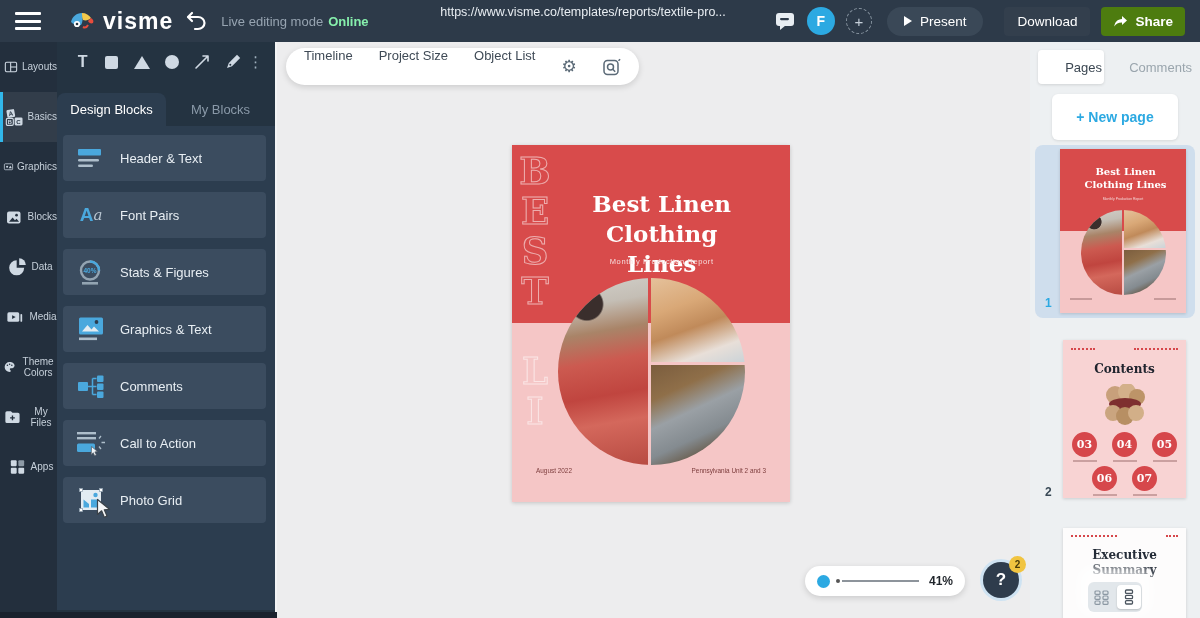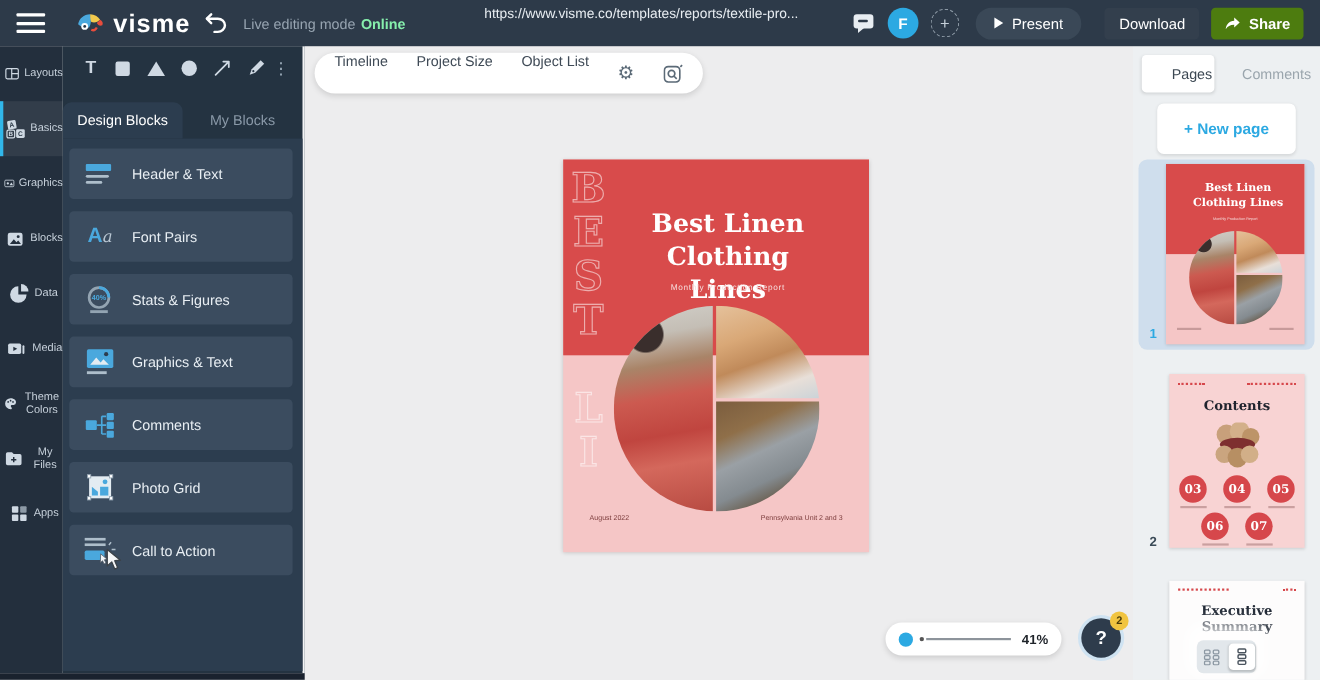--- a/index.html
+++ b/index.html
@@ -399,45 +399,45 @@
           <path d="M11 12.5h4.5M15.5 4.5v16M15.5 4.5h4M15.5 12.5h4M15.5 20.5h4" stroke="#4aa8dd" stroke-width="1.5" fill="none"></path>
           <rect x="20" y="1.5" width="6.5" height="6.5" rx="1" fill="#4aa8dd"></rect>
           <rect x="20" y="9.5" width="6.5" height="6.5" rx="1" fill="#4aa8dd"></rect>
           <rect x="20" y="17.5" width="6.5" height="6.5" rx="1" fill="#4aa8dd"></rect>
         </svg>
       </span>
         <span class="lbl">Comments</span>
     </div>
     <div class="block-item">
       <span class="bi-icon">
+        <svg width="30" height="26" viewBox="0 0 30 26">
+          <rect x="1" y="2" width="19" height="2.4" fill="#aebecb"></rect>
+          <rect x="1" y="7" width="19" height="2.4" fill="#aebecb"></rect>
+          <rect x="1" y="13.5" width="18" height="8.5" rx="1.5" fill="#4aa8dd"></rect>
+          <path d="M23 8.5l2-2.5M25.5 12.5h3.5M23 16.5l2 2.5" stroke="#aebecb" stroke-width="1.3" fill="none"></path>
+          <path d="M15.5 16.5l6 5-2.6.4 1.5 3-1.8.8-1.4-3-2 2z" fill="#f0f4f8" stroke="#4b555f" stroke-width=".7"></path>
+        </svg>
+      </span>
+        <span class="lbl">Call to Action</span>
+    </div>
+    <div class="block-item">
+      <span class="bi-icon">
         <svg width="28" height="26" viewBox="0 0 28 26">
           <rect x="4" y="3" width="20" height="20" fill="#e3ecf2"></rect>
           <rect x="2.5" y="1.5" width="3" height="3" fill="#fff" stroke="#93a4b2" stroke-width=".8"></rect>
           <rect x="22.5" y="1.5" width="3" height="3" fill="#fff" stroke="#93a4b2" stroke-width=".8"></rect>
           <rect x="2.5" y="21.5" width="3" height="3" fill="#fff" stroke="#93a4b2" stroke-width=".8"></rect>
           <rect x="22.5" y="21.5" width="3" height="3" fill="#fff" stroke="#93a4b2" stroke-width=".8"></rect>
           <path d="M6.5 20.5v-8l5.5 4.5v3.5z" fill="#4aa8dd"></path>
           <rect x="14" y="12.5" width="7.5" height="8" fill="#4aa8dd"></rect>
           <circle cx="18.5" cy="8" r="2.2" fill="#4aa8dd"></circle>
         </svg>
       </span>
         <span class="lbl">Photo Grid</span>
     </div>
-    <div class="block-item">
-      <span class="bi-icon">
-        <svg width="30" height="26" viewBox="0 0 30 26">
-          <rect x="1" y="2" width="19" height="2.4" fill="#aebecb"></rect>
-          <rect x="1" y="7" width="19" height="2.4" fill="#aebecb"></rect>
-          <rect x="1" y="13.5" width="18" height="8.5" rx="1.5" fill="#4aa8dd"></rect>
-          <path d="M23 8.5l2-2.5M25.5 12.5h3.5M23 16.5l2 2.5" stroke="#aebecb" stroke-width="1.3" fill="none"></path>
-          <path d="M15.5 16.5l6 5-2.6.4 1.5 3-1.8.8-1.4-3-2 2z" fill="#f0f4f8" stroke="#4b555f" stroke-width=".7"></path>
-        </svg>
-      </span>
-        <span class="lbl">Call to Action</span>
-    </div>
   </div>
 </div>
 <div id="bottom-strip"></div>
 
 <div id="canvas">
   <div id="float-toolbar">
     <span class="ft-item">Timeline</span>
     <span class="ft-item">Project Size</span>
     <span class="ft-item">Object List</span>
     <span class="ft-icon">⚙</span>

